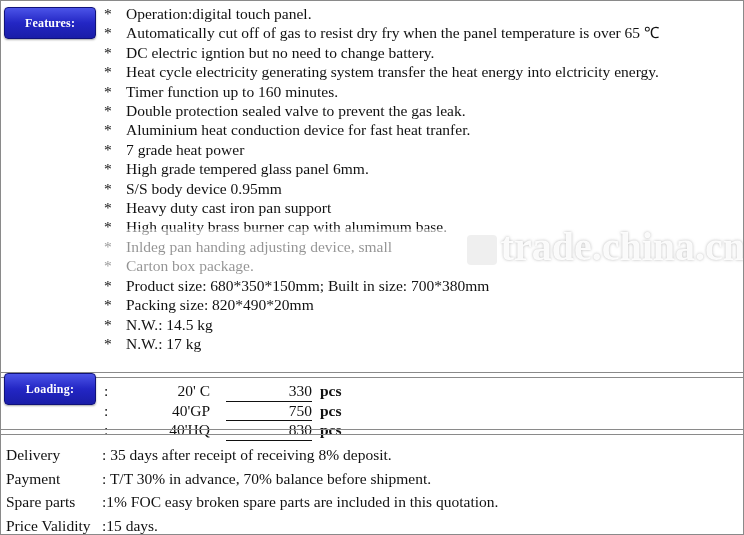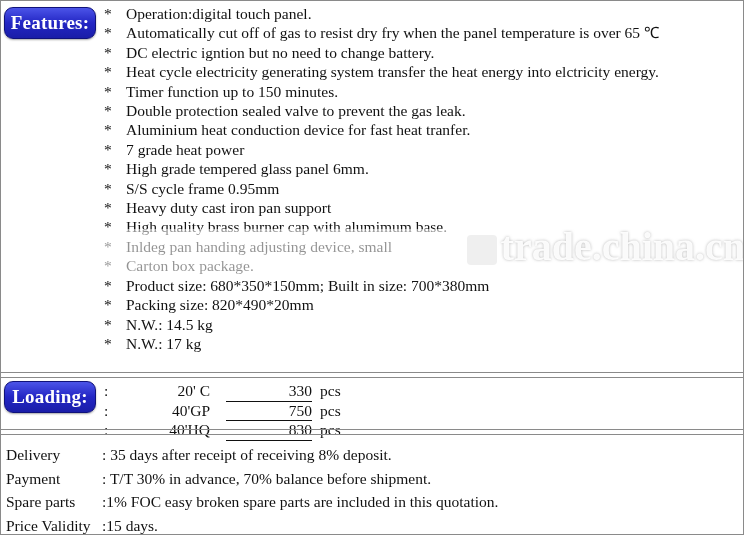--- a/index.html
+++ b/index.html
@@ -26,37 +26,37 @@
 
   
   .badge {
     position: absolute;
     display: flex;
     align-items: center;
     justify-content: center;
     color: #ffffff;
     font-family: "Liberation Serif", serif;
     font-weight: bold;
-    font-size: 19px;
+    font-size: 12px;
     letter-spacing: 0.2px;
     background: #2b2fd0;
     background: linear-gradient(180deg, #4b54e8 0%, #2326c4 50%, #1a1da8 100%);
     border: 1px solid #10127a;
-    border-radius: 9px;
+    border-radius: 4px;
     box-shadow: 0 1px 2px rgba(0,0,0,0.35);
   }
   #features-badge {
     left: 3px;
     top: 6px;
     width: 90px;
     height: 30px;
   }
   #loading-badge {
     left: 3px;
-    top: 380px;
+    top: 372px;
     width: 90px;
     height: 30px;
   }
 
   
   .feature-list {
     position: absolute;
     left: 103px;
     top: 3px;
     width: 636px;
@@ -106,21 +106,21 @@
   }
   .lcolon { width: 20px; flex: 0 0 20px; }
   .lname  { width: 86px; flex: 0 0 86px; text-align: right; }
   .lqtygap{ width: 16px; flex: 0 0 16px; }
   .lqty   {
     width: 86px;
     flex: 0 0 86px;
     text-align: right;
     border-bottom: 1px solid #111111;
   }
-  .lunit  { width: 44px; flex: 0 0 44px; padding-left: 8px; }
+  .lunit  { width: 44px; flex: 0 0 44px; padding-left: 8px; font-weight: bold; }
 
   
   .terms {
     position: absolute;
     left: 5px;
     top: 442px;
     width: 735px;
     font-size: 15.5px;
     line-height: 23.5px;
   }
@@ -187,41 +187,41 @@
     <div class="feature-row">
       <span class="bullet">*</span>
       <span class="ftext">DC electric igntion but no need to change battery.</span>
     </div>
     <div class="feature-row">
       <span class="bullet">*</span>
       <span class="ftext">Heat cycle electricity generating system transfer the heat energy into elctricity energy.</span>
     </div>
     <div class="feature-row">
       <span class="bullet">*</span>
-      <span class="ftext">Timer function up to 150 minutes.</span>
+      <span class="ftext">Timer function up to 160 minutes.</span>
     </div>
     <div class="feature-row">
       <span class="bullet">*</span>
       <span class="ftext">Double protection sealed valve to prevent the gas leak.</span>
     </div>
     <div class="feature-row">
       <span class="bullet">*</span>
       <span class="ftext">Aluminium heat conduction device for fast heat tranfer.</span>
     </div>
     <div class="feature-row">
       <span class="bullet">*</span>
       <span class="ftext">7 grade heat power</span>
     </div>
     <div class="feature-row">
       <span class="bullet">*</span>
       <span class="ftext">High grade tempered glass panel 6mm.</span>
     </div>
     <div class="feature-row">
       <span class="bullet">*</span>
-      <span class="ftext">S/S cycle frame 0.95mm</span>
+      <span class="ftext">S/S body device 0.95mm</span>
     </div>
     <div class="feature-row">
       <span class="bullet">*</span>
       <span class="ftext">Heavy duty cast iron pan support</span>
     </div>
     <div class="feature-row">
       <span class="bullet">*</span>
       <span class="ftext">High quality brass burner cap with alumimum base.</span>
     </div>
     <div class="feature-row">

